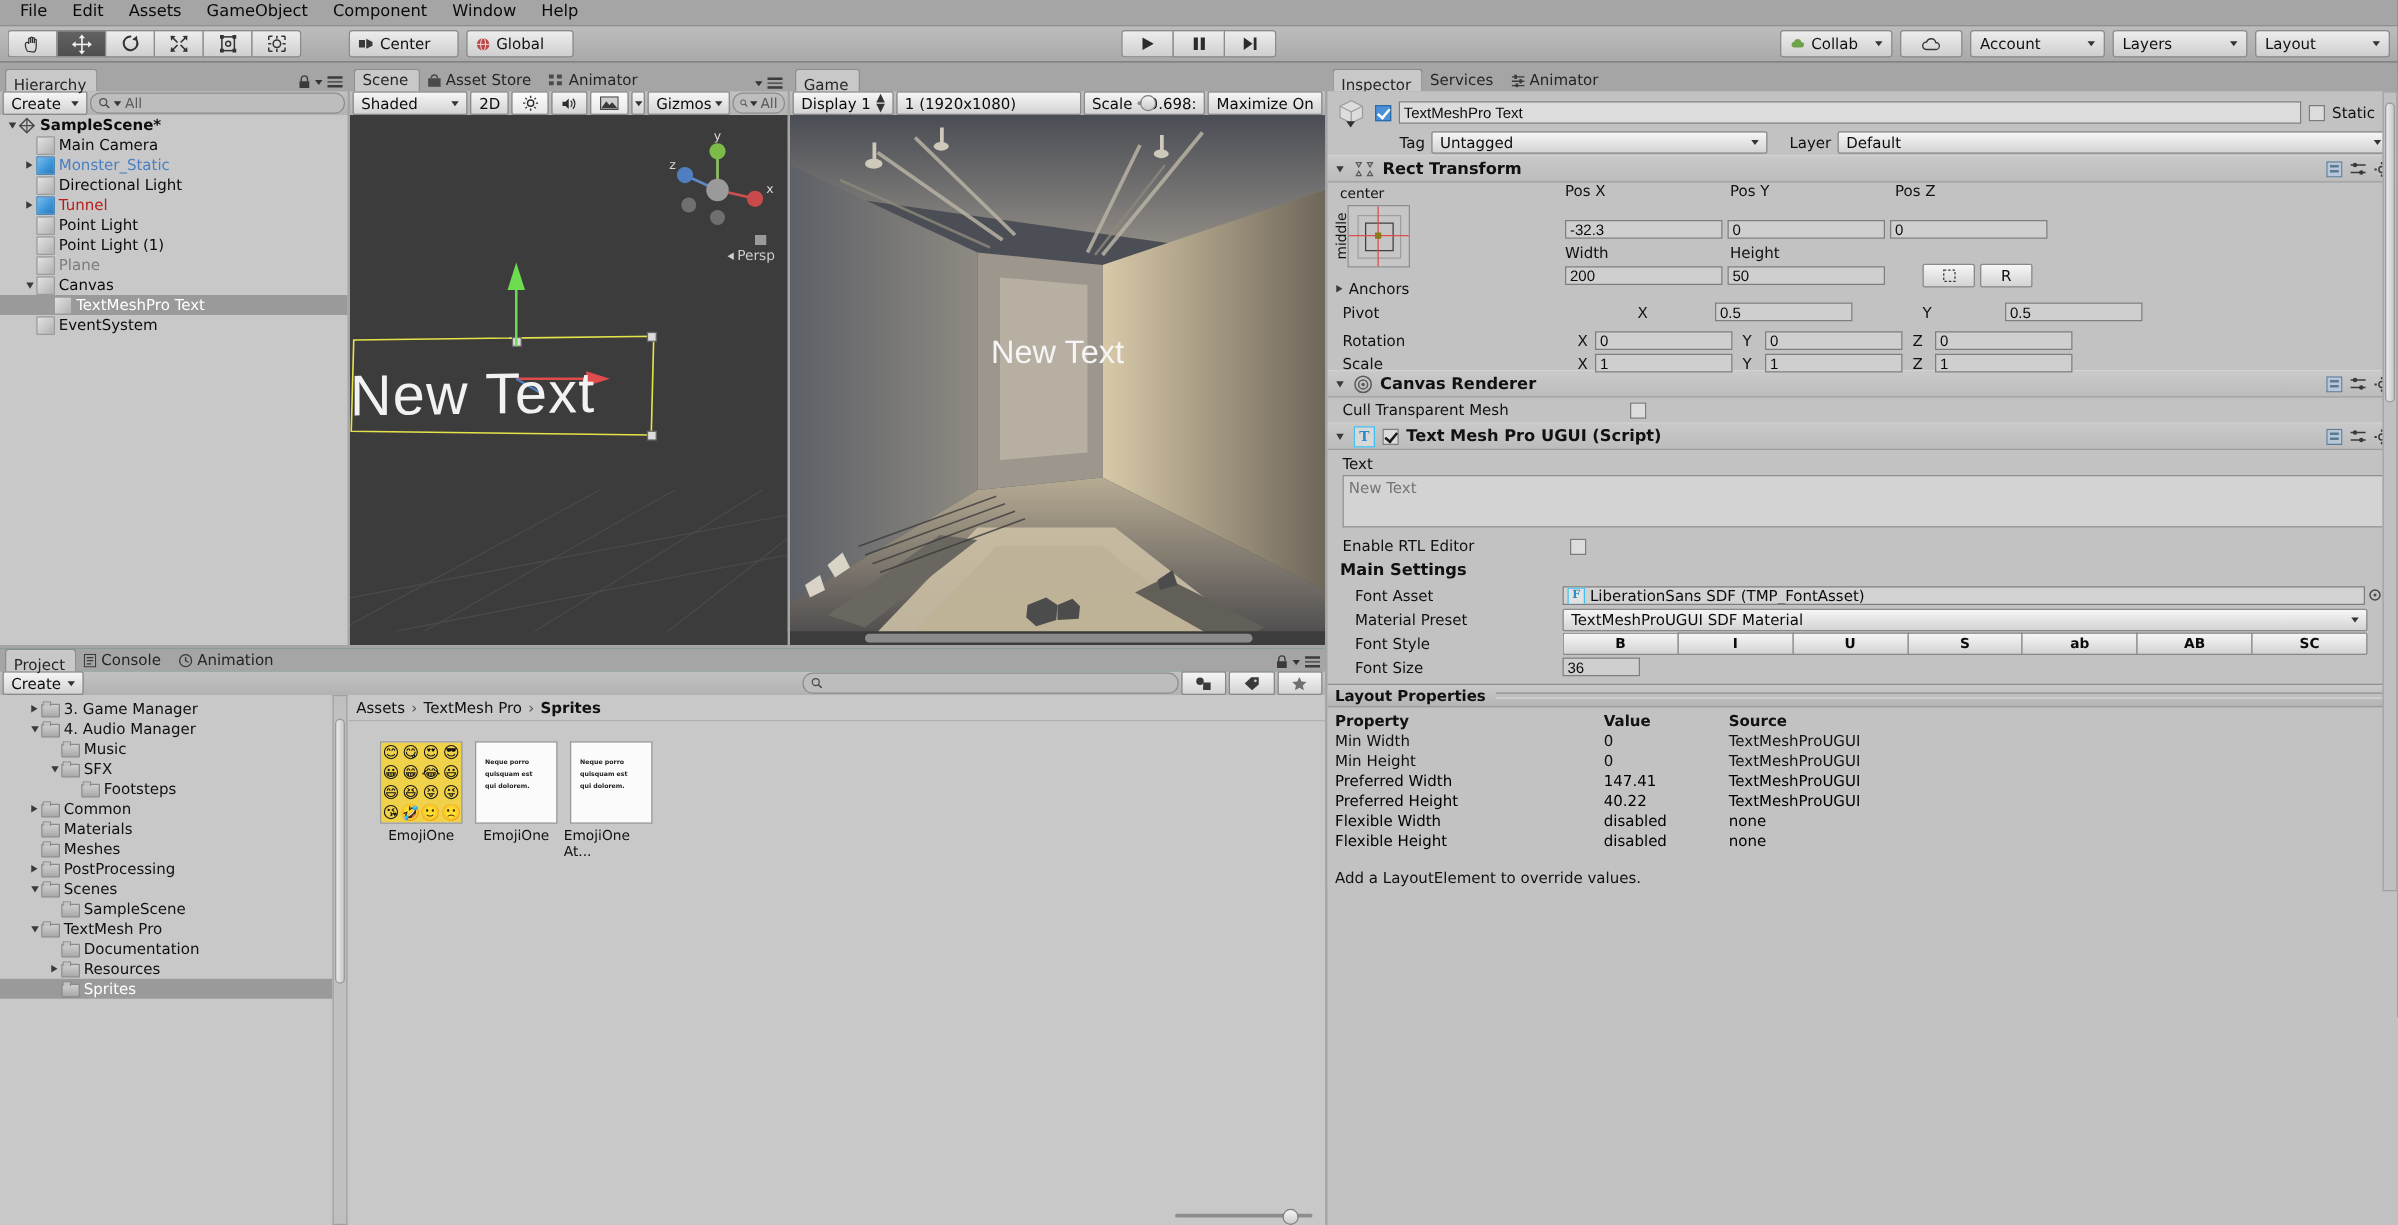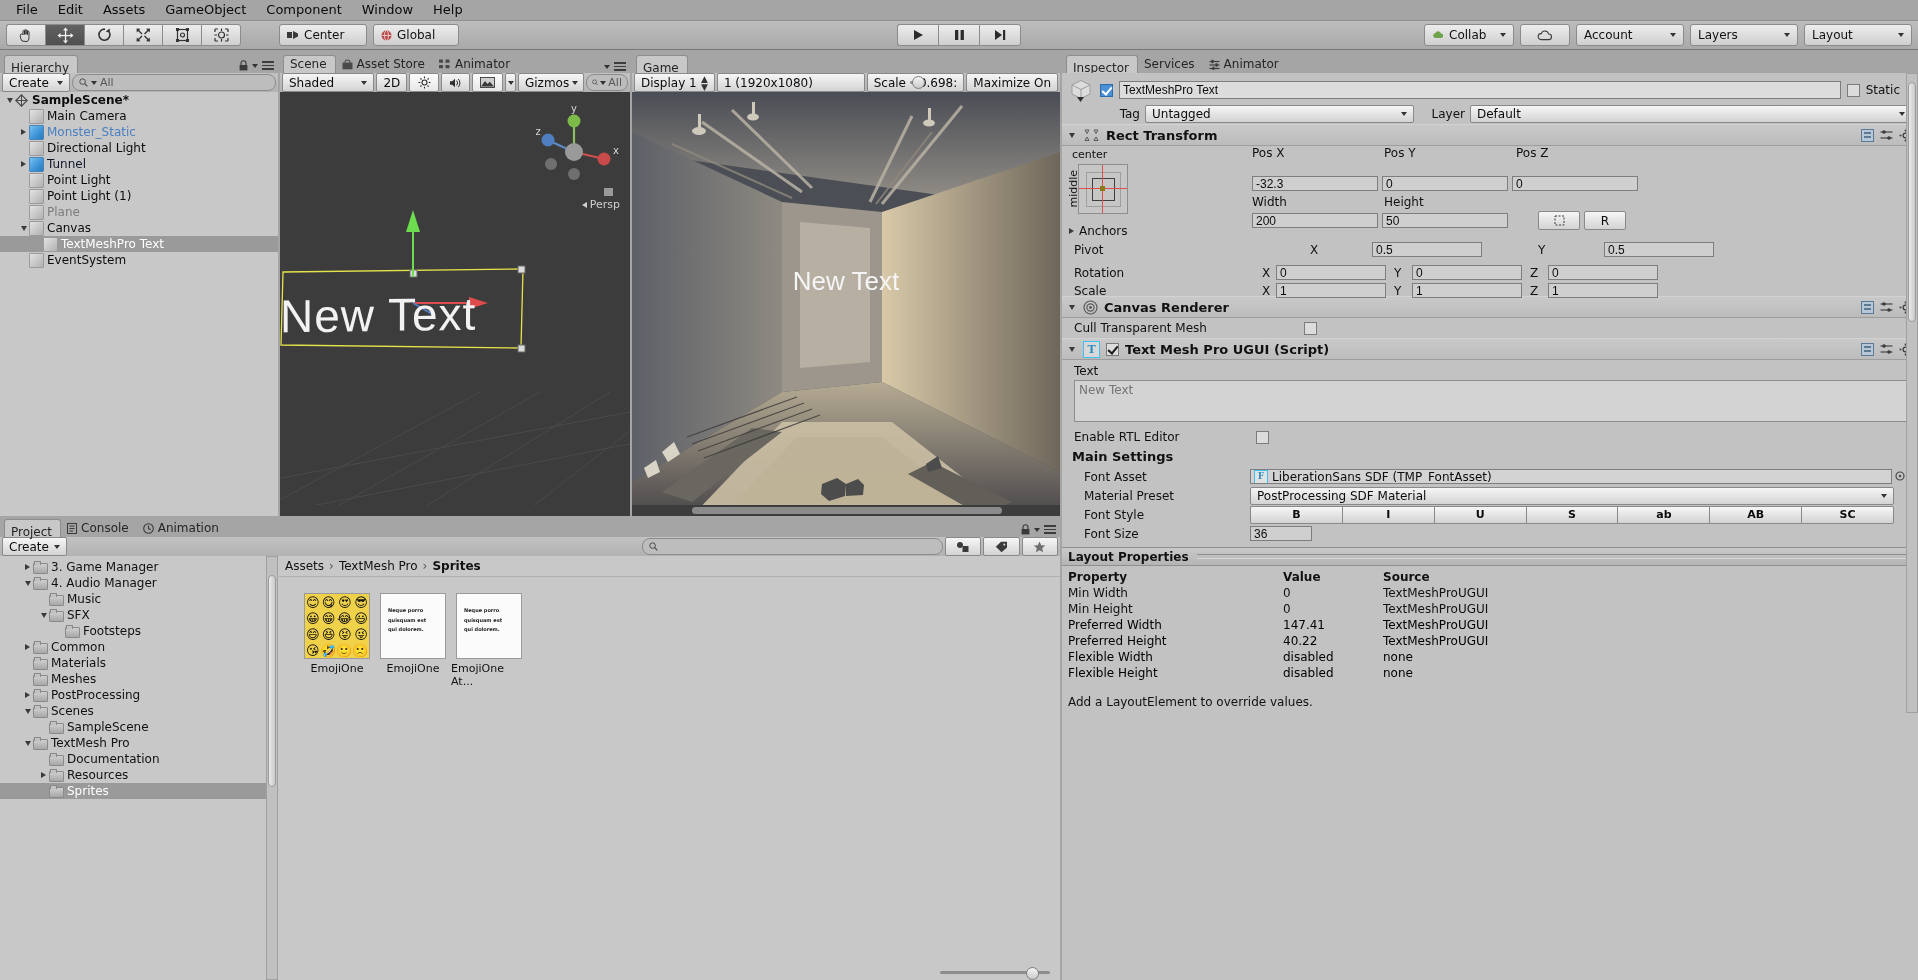--- a/index.html
+++ b/index.html
@@ -305,21 +305,21 @@
             <span style="color: rgb(74, 127, 193);">Monster_Static</span>
           </div>
           <div class="hrow" style="padding-left: 18px;">
             <span class="tri"></span>
             <span class="cube gray"></span>
             <span>Directional Light</span>
           </div>
           <div class="hrow" style="padding-left: 18px;">
             <span class="tri r"></span>
             <span class="cube blue"></span>
-            <span style="color: #0f172a;">Tunnel</span>
+            <span style="color: #b91c1c;">Tunnel</span>
           </div>
           <div class="hrow" style="padding-left: 18px;">
             <span class="tri"></span>
             <span class="cube gray"></span>
             <span>Point Light</span>
           </div>
           <div class="hrow" style="padding-left: 18px;">
             <span class="tri"></span>
             <span class="cube gray"></span>
             <span>Point Light (1)</span>
@@ -1080,21 +1080,21 @@
           <svg width="10" height="10" viewBox="0 0 10 10">
               <circle cx="5" cy="5" r="4" fill="none" stroke="#4a4a4a" stroke-width="1.2"></circle>
               <circle cx="5" cy="5" r="1.2" fill="#4a4a4a"></circle>
             </svg>
         </span>
       </div>
 
       <div style="display:flex;align-items:center;height:19px;padding:0 24px 0 22px;">
         <span class="lbl" style="width:166px;">Material Preset</span>
         <span class="btn" style="flex:1;justify-content:space-between;height:16px;">
-          <span>PostProcessing SDF Material</span>
+          <span>TextMeshProUGUI SDF Material</span>
           <span class="caret"></span>
         </span>
       </div>
 
       <div style="display:flex;align-items:center;height:19px;padding:0 24px 0 22px;">
         <span class="lbl" style="width:166px;">Font Style</span>
         <span style="flex:1;display:flex;" id="fontstyle-buttons">
             <span class="btn" style="flex: 1 1 0%; justify-content: center; height: 16px; border-radius: 2px 0px 0px 2px; border-right: none; font-weight: bold; font-size: 11px;">B</span>
             <span class="btn" style="flex: 1 1 0%; justify-content: center; height: 16px; border-radius: 0px; border-right: none; font-weight: bold; font-size: 11px;">I</span>
             <span class="btn" style="flex: 1 1 0%; justify-content: center; height: 16px; border-radius: 0px; border-right: none; font-weight: bold; font-size: 11px;">U</span>

